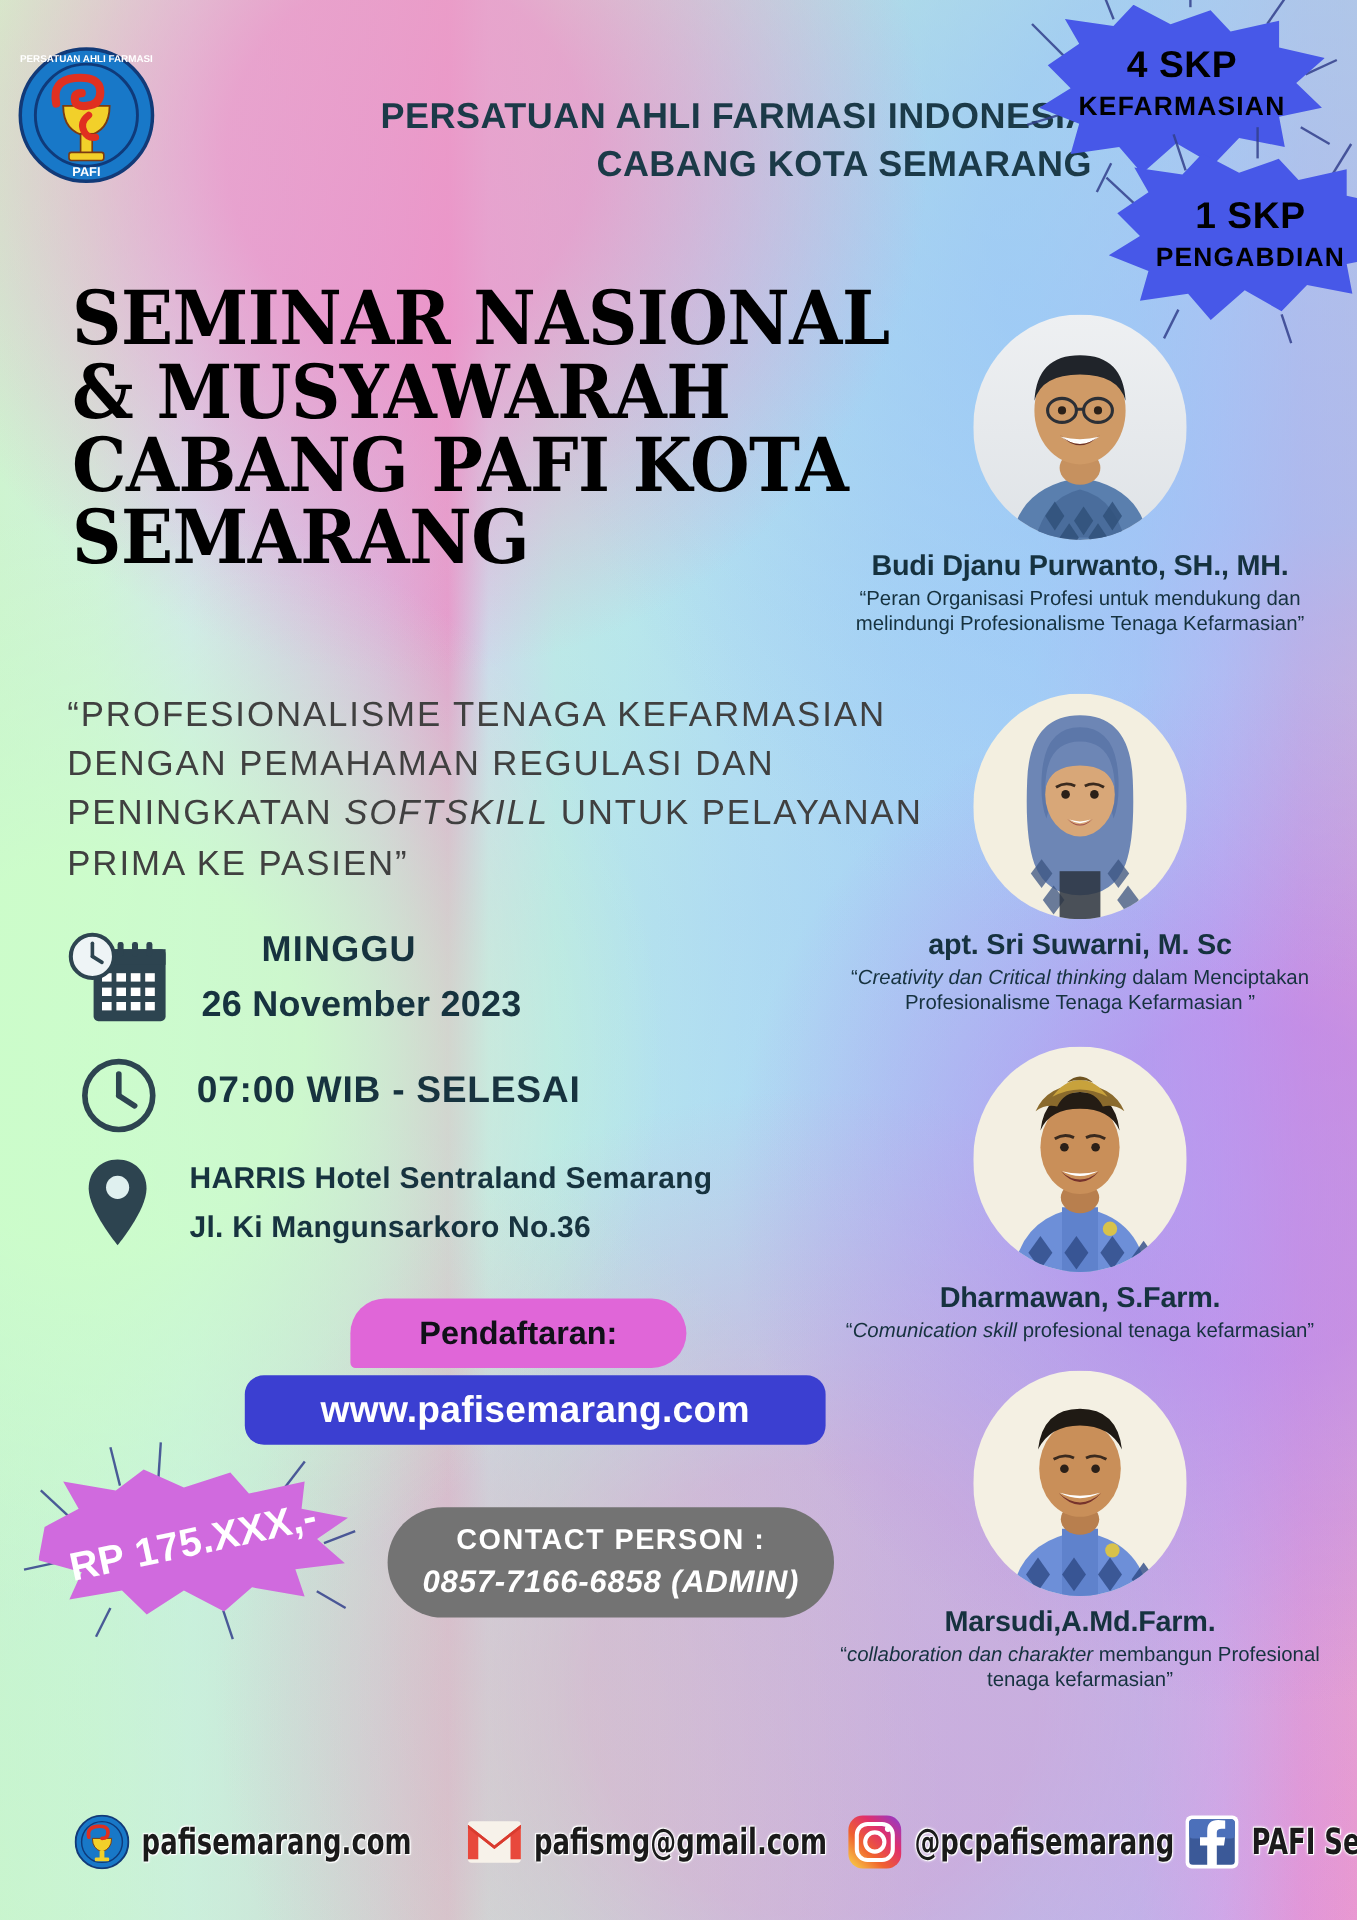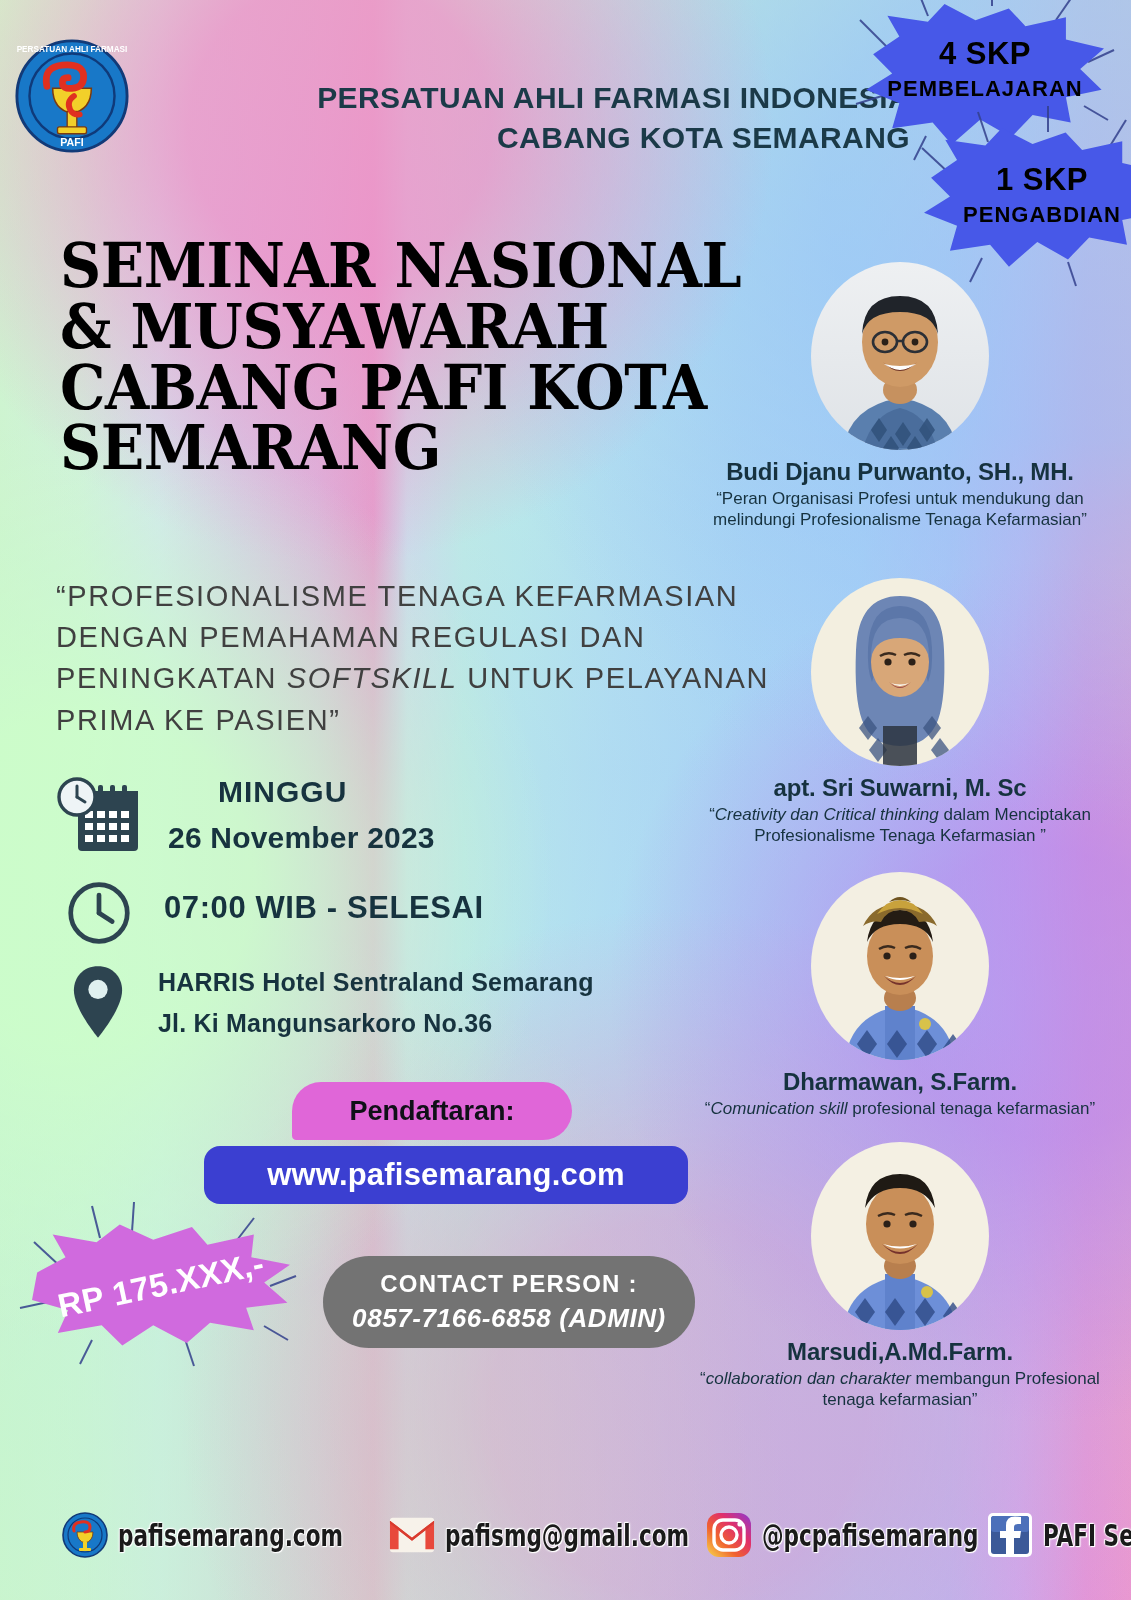--- a/index.html
+++ b/index.html
@@ -209,21 +209,21 @@
         <line x1="272" y1="70" x2="246" y2="82"></line>
           <line x1="266" y1="140" x2="242" y2="126"></line>
         <line x1="180" y1="184" x2="172" y2="158"></line>
           <line x1="72" y1="180" x2="84" y2="156"></line>
         <line x1="14" y1="124" x2="40" y2="116"></line>
       </g>
     </svg>
     <div class="shape"></div>
     <div class="label">
       <div class="l1">4 SKP</div>
-      <div class="l2">PEMBELAJARAN</div>
+      <div class="l2">KEFARMASIAN</div>
     </div>
   </div>
 
   <div class="burst" id="skp2">
     <svg class="rays" viewBox="0 0 284 194">
       <g stroke="#33408c" stroke-width="2" fill="none" opacity="0.85">
         <line x1="22" y1="44" x2="50" y2="70"></line>
           <line x1="78" y1="8" x2="88" y2="38"></line>
         <line x1="148" y1="2" x2="148" y2="28"></line>
           <line x1="226" y1="16" x2="210" y2="42"></line>

